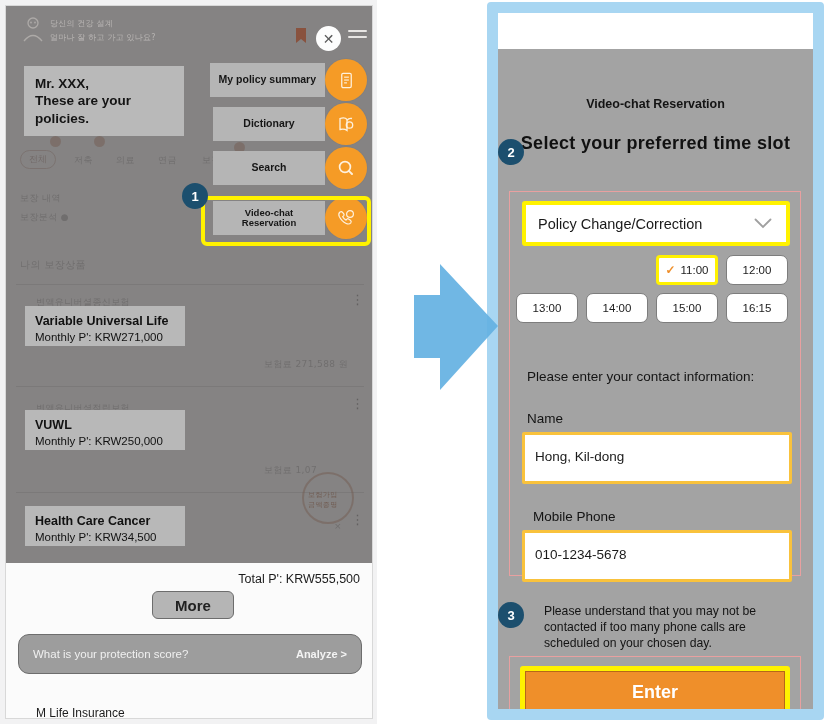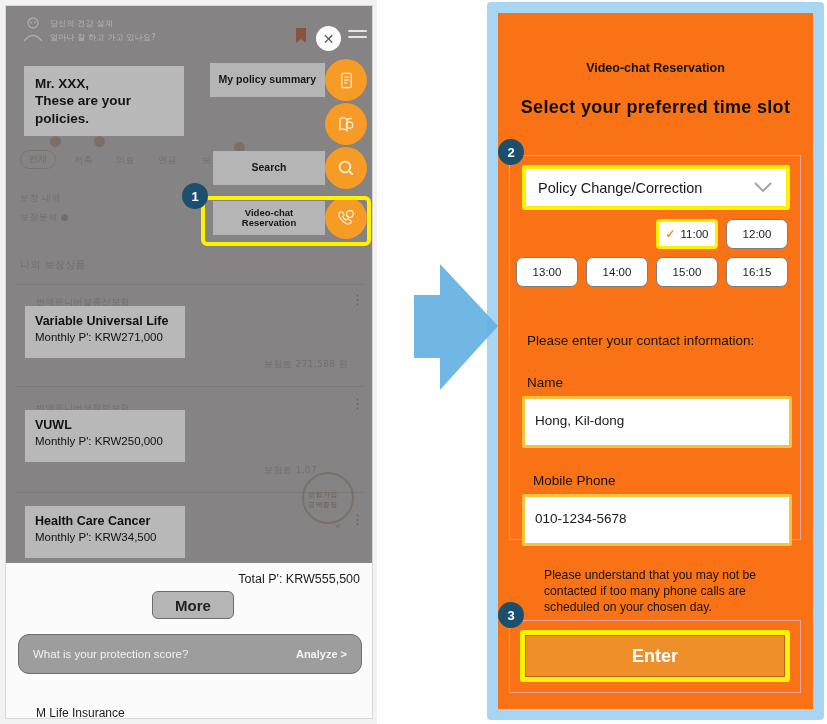--- a/index.html
+++ b/index.html
@@ -106,21 +106,21 @@
   }
   .badge{
     position:absolute; width:26px;height:26px;border-radius:50%;
     background:#1c4f6e; color:#fff; font-size:13px; font-weight:bold;
     display:flex;align-items:center;justify-content:center; z-index:20;
     font-family:"Liberation Sans", sans-serif;
   }
 
   
   .policy-card{
-    position:absolute; left:19px; width:160px; height:52px; z-index:7;
+    position:absolute; left:19px; width:160px; height:40px; z-index:7;
     background:#b8b8b8; color:#111; padding:8px 10px;
   }
   .policy-title{ font-size:12.5px; font-weight:bold; line-height:1.15; }
   .policy-sub{ font-size:11.5px; font-weight:normal; margin-top:3px; }
 
   
   #total-row{
     position:absolute; right:12px; top:566px; font-size:12.5px; color:#1b1b1b;
     font-weight:normal; z-index:7;
   }
@@ -145,21 +145,21 @@
   #arrow{ position:absolute; left:410px; top:262px; z-index:3; }
 
   
   #right-phone{
     position:absolute; left:487px; top:2px; width:337px; height:718px;
     border: 11px solid #a8d6f2;
     border-radius: 4px;
     background:#ffffff;
     overflow:hidden;
   }
-  #right-screen{ position:absolute; inset:0; background:#f97316; }
+  #right-screen{ position:absolute; inset:0; background:#a3a3a3;margin-top:36px; }
 
   #rp-title{
     position:absolute; left:0; top:48px; width:100%; text-align:center;
     font-size:12.5px; font-weight:bold; color:#141414;
   }
   #rp-heading{
     position:absolute; left:0; top:84px; width:100%; text-align:center;
     font-size:18px; font-weight:bold; color:#111; letter-spacing:.3px;
   }
   
@@ -295,20 +295,21 @@
           <svg width="19" height="19" viewBox="0 0 20 20">
             <rect x="5" y="2.5" width="10" height="15" rx="1.5" fill="none" stroke="#fff6e8" stroke-width="1.3"></rect>
             <line x1="7.5" y1="6.5" x2="12.5" y2="6.5" stroke="#fff6e8" stroke-width="1.2"></line>
             <line x1="7.5" y1="9.5" x2="12.5" y2="9.5" stroke="#fff6e8" stroke-width="1.2"></line>
             <line x1="7.5" y1="12.5" x2="10.5" y2="12.5" stroke="#fff6e8" stroke-width="1.2"></line>
           </svg>
         </div>
       </div>
 
       <div class="menu-row" style="left:183px; top:101px; width:178px;">
+        <div class="menu-label">Dictionary</div>
         <div class="menu-circle">
           <svg width="20" height="20" viewBox="0 0 20 20">
             <path d="M4 4.5 q5 -1.5 7 1 v11 q-2.5 -2 -7 -1 Z" fill="none" stroke="#fff6e8" stroke-width="1.3"></path>
             <path d="M16 4.5 q-3 -0.8 -5 1.8" fill="none" stroke="#fff6e8" stroke-width="1.3"></path>
             <circle cx="13.5" cy="11" r="3.2" fill="none" stroke="#fff6e8" stroke-width="1.3"></circle>
           </svg>
         </div>
       </div>
 
       <div class="menu-row" style="left:183px; top:145px; width:178px;">

